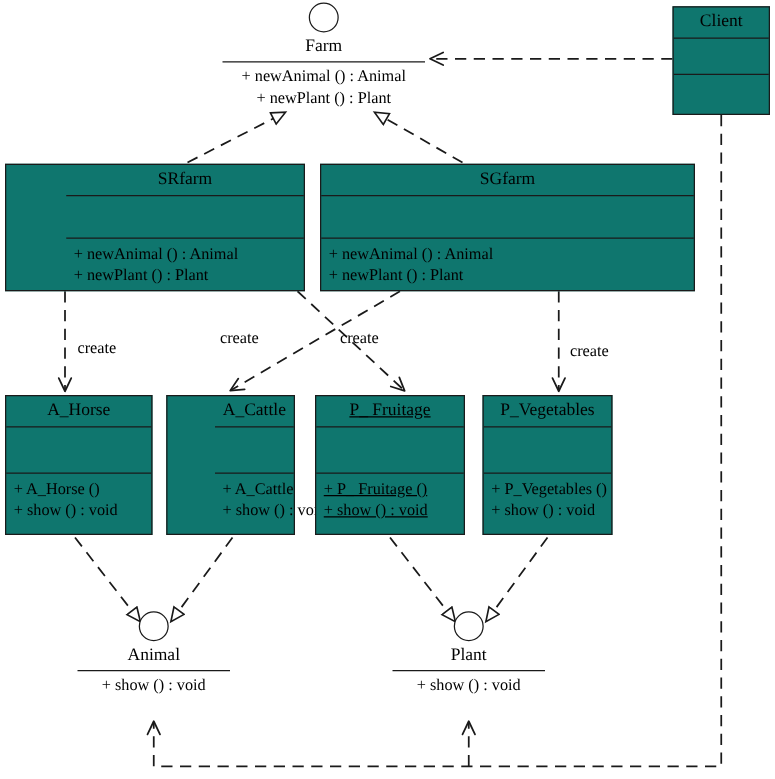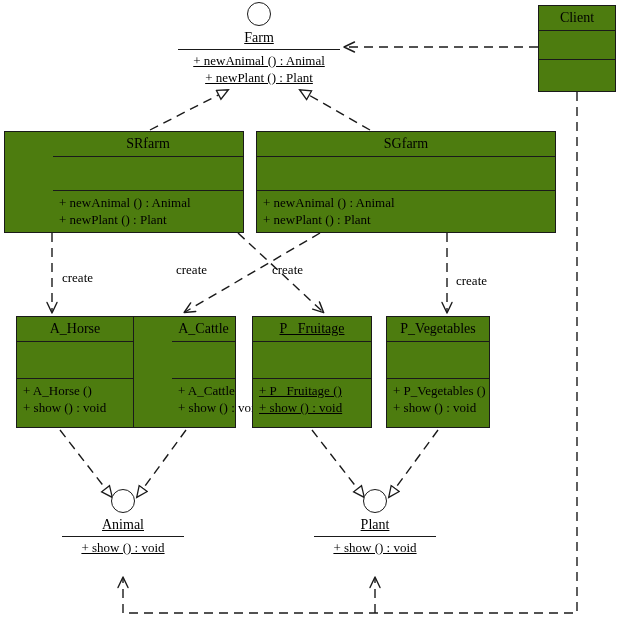--- a/index.html
+++ b/index.html
@@ -9,21 +9,21 @@
     color:#000;
     overflow:hidden;
   }
   #diagram{position:relative;width:620px;height:623px;}
   svg#wires{position:absolute;left:0;top:0;width:620px;height:623px;}
 
   
   .umlbox{
     position:absolute;
     border:1.4px solid #1a1a1a;
-    background:#4d7c0f;
+    background:#0f766e;
     box-sizing:border-box;
   }
   .umlbox .cname{
     text-align:center;
     font-size:14px;
     line-height:1.0;
     padding:5px 2px 5px 2px;
     border-bottom:1.4px solid #1a1a1a;
     white-space:nowrap;
   }
@@ -34,21 +34,21 @@
   .umlbox .ops{
     padding:4px 6px 5px 6px;
   }
   .umlbox .ops div{
     font-size:13px;
     line-height:1.30;
     white-space:nowrap;
   }
 
   
-  .iface{position:absolute;text-decoration:underline;}
+  .iface{position:absolute;}
   .iface .lolli{
     width:22px;height:22px;border:1.6px solid #1a1a1a;border-radius:50%;
     background:#fff;margin:0 auto;
   }
   .iface .iname{
     text-align:center;font-size:14px;line-height:1.05;
     padding-top:5px;padding-bottom:3px;white-space:nowrap;
   }
   .iface .rule{height:0;border-top:1.5px solid #1a1a1a;}
   .iface .imeths{padding-top:3px;}
@@ -162,21 +162,21 @@
       <div>+ newAnimal () : Animal</div>
       <div>+ newPlant () : Plant</div>
     </div>
   </div>
 
   <div class="edge-label" style="left:62px;top:271px;">create</div>
   <div class="edge-label" style="left:176px;top:263px;">create</div>
   <div class="edge-label" style="left:272px;top:263px;">create</div>
   <div class="edge-label" style="left:456px;top:274px;">create</div>
 
-  <div class="umlbox" style="left:16px;top:316px;width:118px;height:112px;">
+  <div class="umlbox" style="left:4px;top:316px;width:118px;height:112px;">
     <div class="cname">A_Horse</div>
     <div class="attrs" style="height:36px;"></div>
     <div class="ops">
       <div>+ A_Horse ()</div>
       <div>+ show () : void</div>
     </div>
   </div>
 
   <div class="umlbox" style="left:133px;top:316px;width:103px;height:112px;padding-left:38px;">
     <div class="cname">A_Cattle</div>

